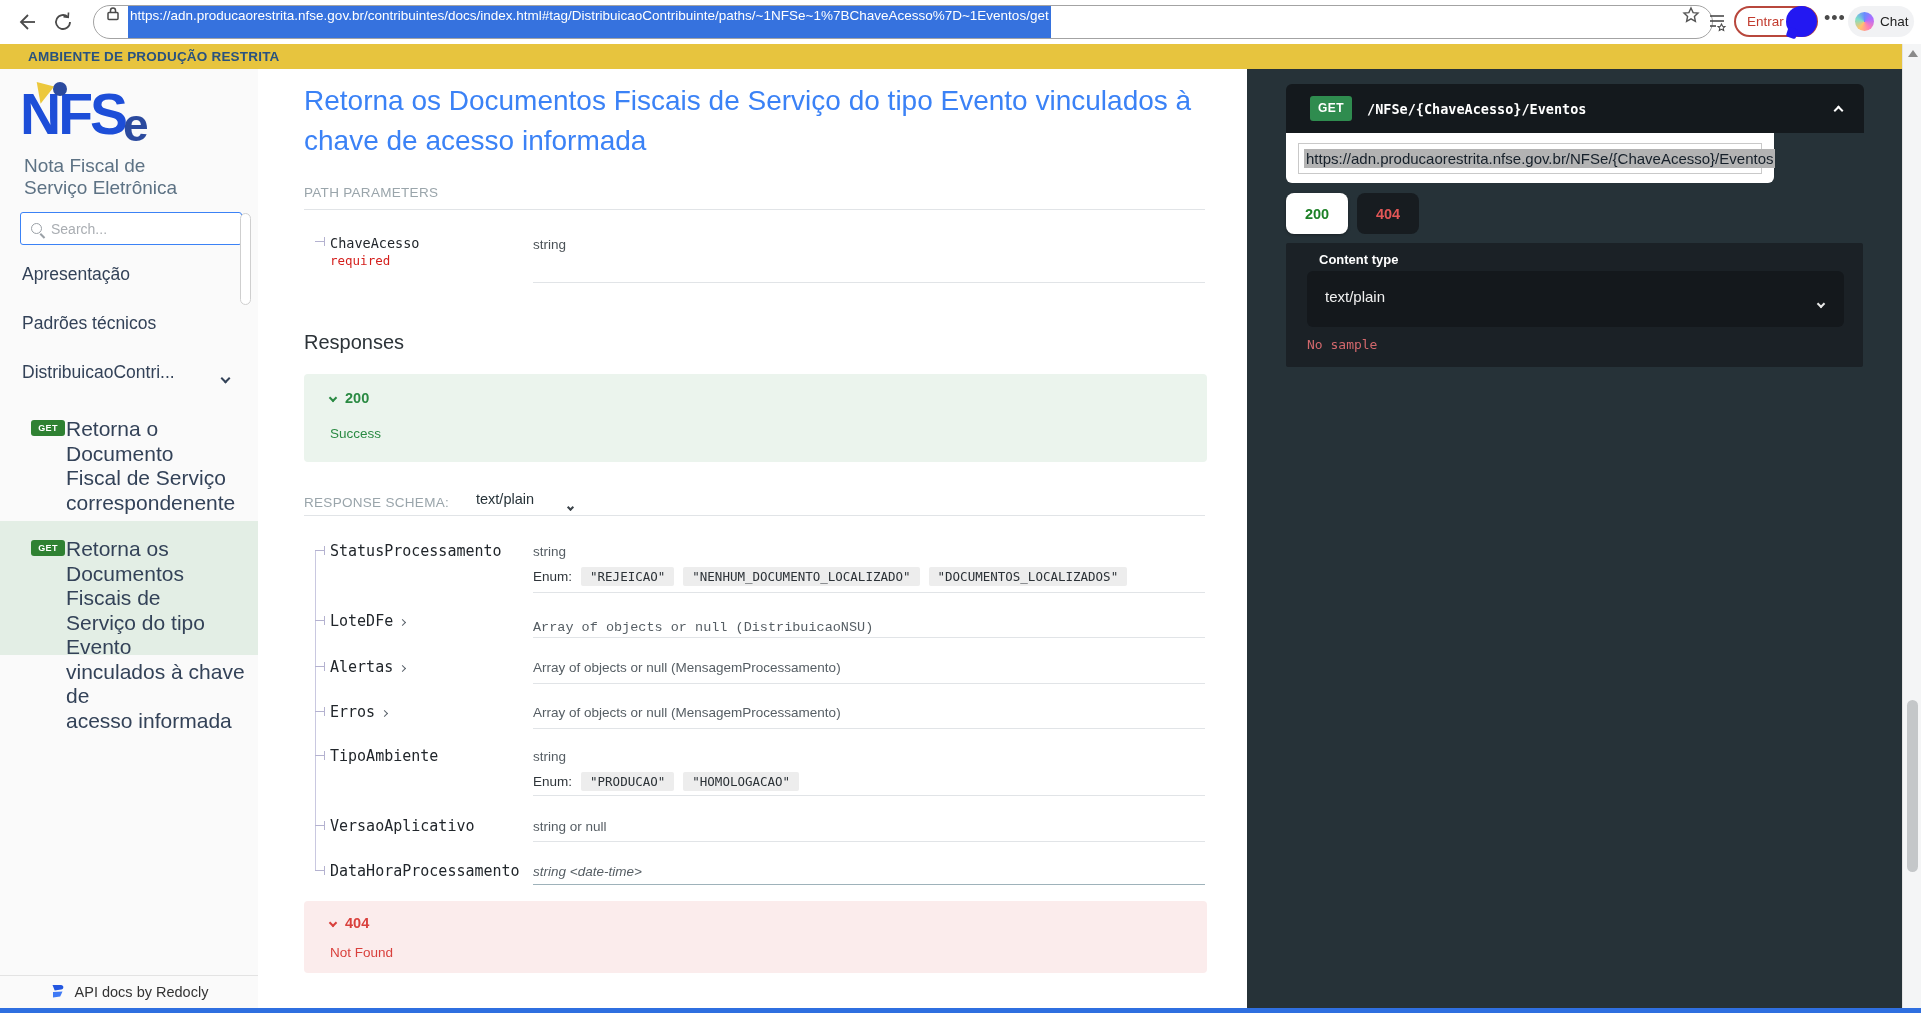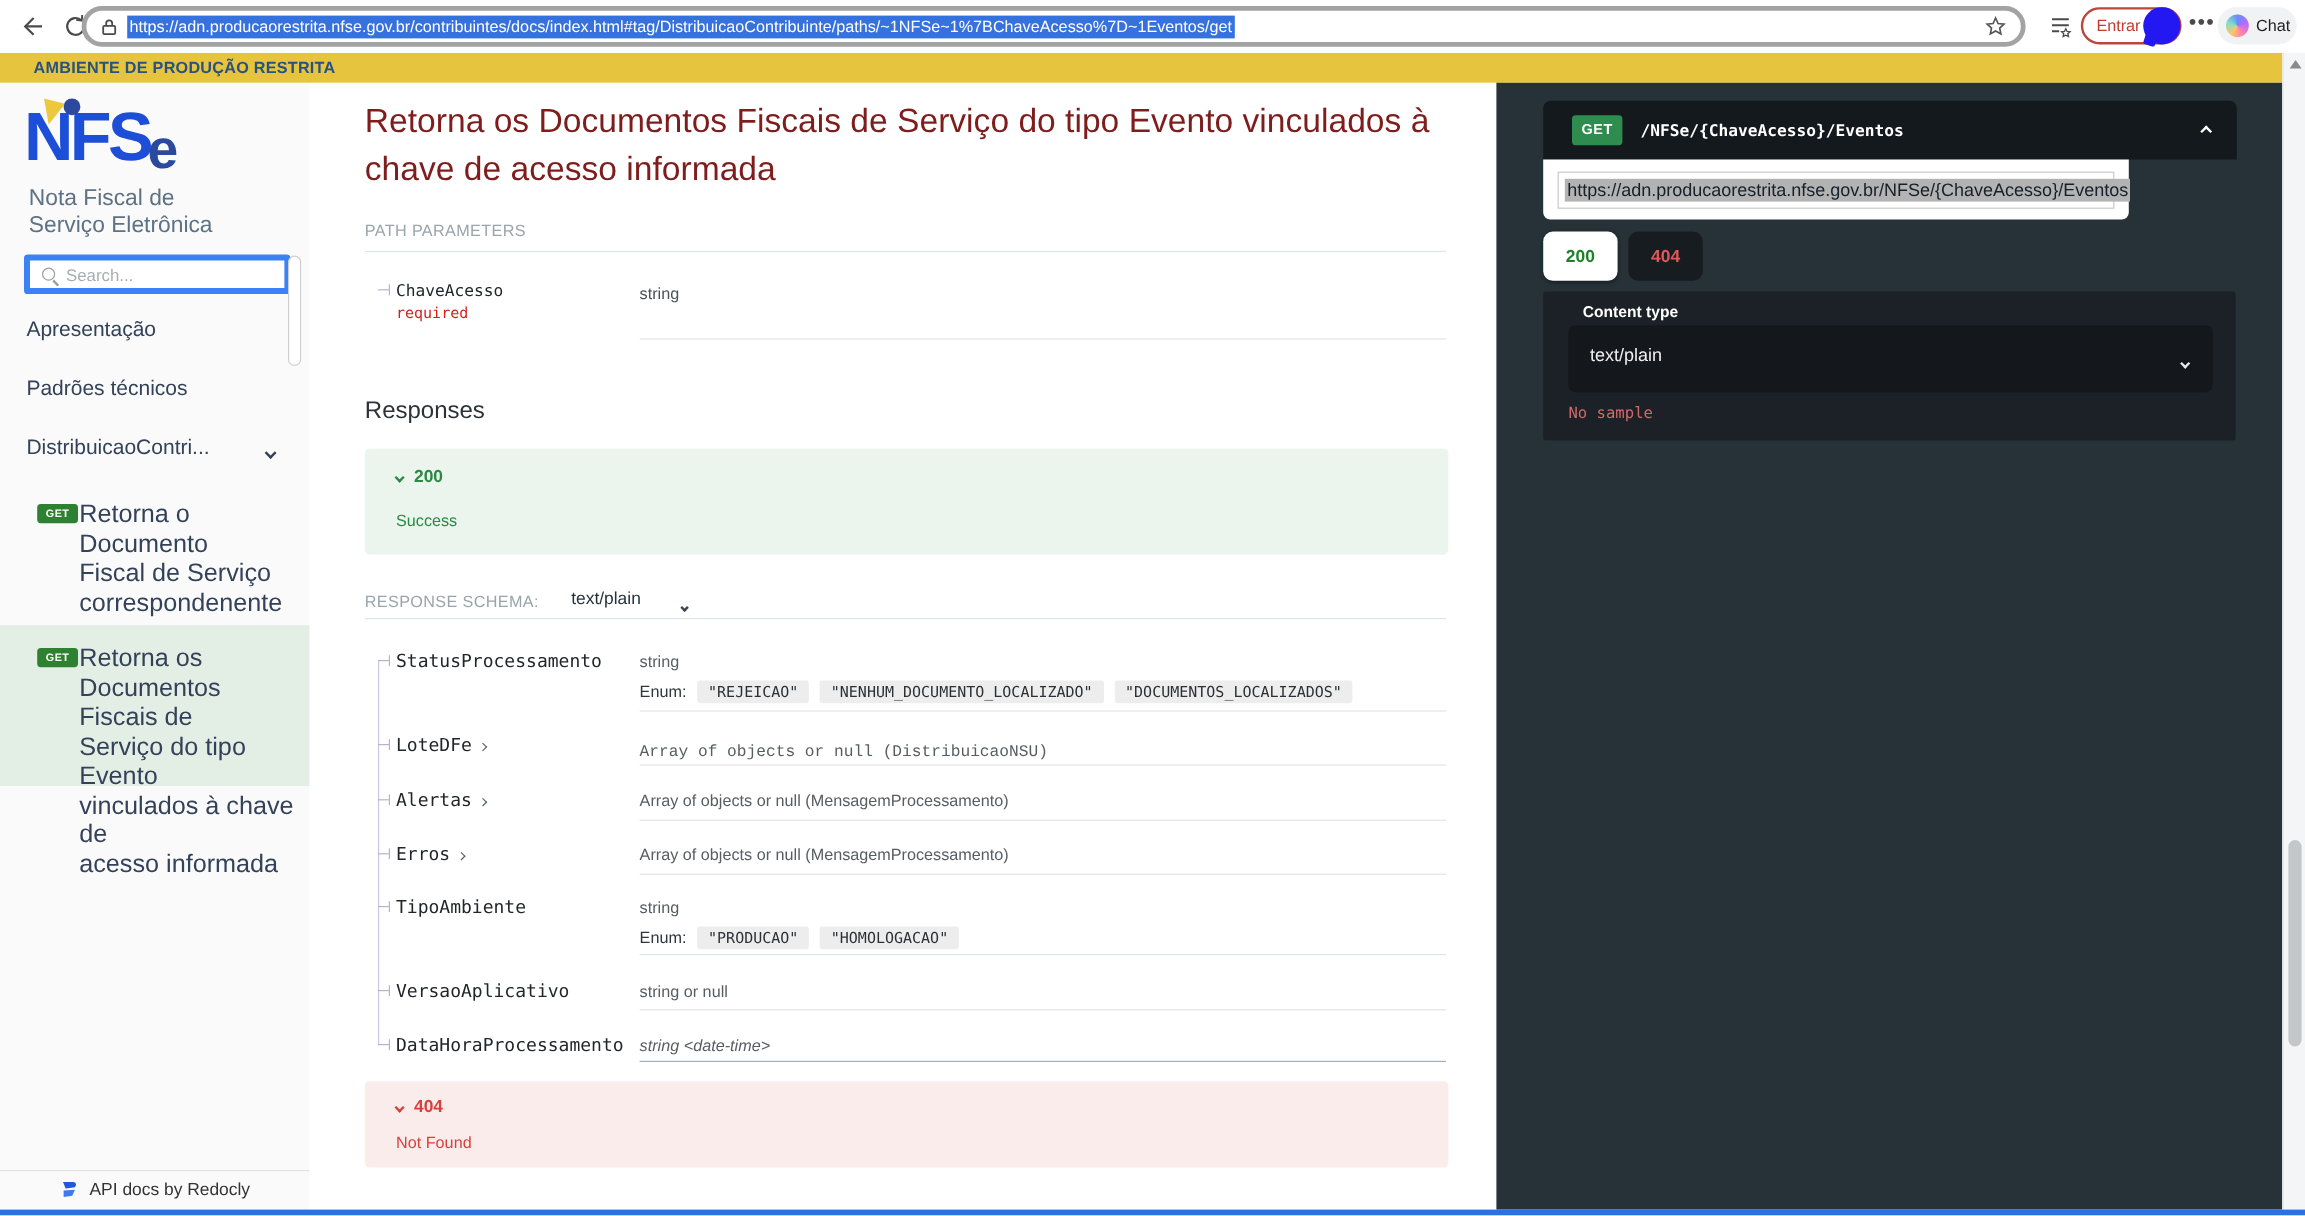--- a/index.html
+++ b/index.html
@@ -5,23 +5,23 @@
   * { margin:0; padding:0; box-sizing:border-box; }
   html,body { background:#ddd; }
   .screen {
     position:relative; width:1921px; height:1013px; overflow:hidden;
     background:#fff; font-family:"Liberation Sans", sans-serif;
   }
   
   .chrome { position:absolute; left:0; top:0; width:1921px; height:44px; background:#fff; z-index:30; }
   .navbtn { position:absolute; top:11px; width:22px; height:22px; color:#4a4a4a; cursor:pointer; }
   .url-pill {
-    position:absolute; left:68px; top:5px; width:1620px; height:34px;
-    border:4px solid #a3a3a3; border-radius:18px; background:#fff;
-    display:flex; align-items:center; padding:0 12px;
+    position:absolute; left:93px; top:5px; width:1620px; height:34px;
+    border:1px solid #a3a3a3; border-radius:18px; background:#fff;
+    display:flex; padding:0 12px;
   }
   .url-text { font-size:13.5px; color:#fff; background:#3672de; padding:2px 2px; white-space:nowrap; overflow:hidden; }
   .pill-spacer { flex:1; }
   .entrar-btn {
     position:absolute; left:1734px; top:6px; width:84px; height:31px;
     border:2px solid #b8473c; border-radius:16px; background:#fff;
     font-size:13.5px; color:#c23b2e; display:flex; align-items:center; padding-left:11px; cursor:pointer;
   }
   .avatar-blob { position:absolute; left:1786px; top:6px; width:31px; height:31px; border-radius:50%; background:#2318f2; z-index:31; cursor:pointer; }
   .avatar-blob::after { content:""; position:absolute; left:1px; bottom:-1px; width:10px; height:10px; background:#2318f2; border-radius:2px; transform:rotate(18deg); }
@@ -43,21 +43,21 @@
   .sidebar { position:absolute; left:0; top:69px; width:258px; height:939px; background:#fafafa; }
   .logo { position:absolute; left:20px; top:12px; width:190px; height:70px; }
   .logo-nfs { font-weight:bold; font-size:57px; color:#1d4ed8; letter-spacing:-3px; line-height:66px; }
   .logo-e { font-weight:bold; font-size:46px; color:#2b4a9e; position:relative; top:7px; left:-2px; }
   .logo-wedge { position:absolute; left:14px; top:3px; width:0; height:0;
     border-top:20px solid #ecc83d; border-left:9px solid transparent; border-right:9px solid transparent; transform:rotate(14deg); }
   .logo-dot { position:absolute; left:33px; top:1px; width:14px; height:14px; border-radius:50%; background:#2b4a9e; }
   .logo-sub { position:absolute; left:24px; font-size:19px; color:#5d7284; }
   .search-box {
     position:absolute; left:20px; top:143px; width:222px; height:33px; background:#fff;
-    border:5px solid #3b82f6; border-radius:3px; display:flex; align-items:center; padding-left:10px; gap:9px;
+    border:1px solid #3b82f6; border-radius:3px; display:flex; align-items:center; padding-left:10px; gap:9px;
   }
   .mag { position:relative; width:11px; height:11px; border:1.6px solid #9aa0a6; border-radius:50%; }
   .mag::after { content:""; position:absolute; left:9px; top:9px; width:6px; height:1.6px; background:#9aa0a6; transform:rotate(45deg); transform-origin:0 0; }
   .search-box input { border:none; outline:none; background:transparent; font-size:14px; color:#333; width:170px; font-family:"Liberation Sans",sans-serif; }
   .search-box input::placeholder { color:#a9adb2; }
   .nav-item { position:absolute; left:0; width:258px; padding-left:22px; font-size:17.5px; color:#334258; cursor:pointer; }
   .nav-chev { position:absolute; left:222px; color:#334258; }
   .chev { display:inline-block; width:7px; height:7px; border-right:2px solid currentColor; border-bottom:2px solid currentColor; }
   .chev.down { transform:rotate(45deg); }
   .chev.up { transform:rotate(-135deg); }
@@ -66,21 +66,21 @@
   .get-badge {
     position:absolute; left:31px; width:34px; height:16px; border-radius:3px; background:#2f8132;
     color:#fff; font-size:9px; font-weight:bold; letter-spacing:.4px; text-align:center; line-height:16px;
   }
   .op-lines { position:absolute; left:66px; width:184px; font-size:21px; line-height:24.5px; color:#334258; }
   .sb-thumb { position:absolute; left:240px; top:144px; width:11px; height:92px; background:#fff; border:1px solid #cfcfcf; border-radius:6px; cursor:pointer; }
   .sb-footer-line { position:absolute; left:0; top:906px; width:258px; height:1px; background:#e3e3e3; }
   .sb-footer { position:absolute; left:0; top:914px; width:258px; display:flex; justify-content:center; align-items:center; gap:8px; font-size:14.5px; color:#333; cursor:pointer; }
   
   .content { position:absolute; left:258px; top:69px; width:989px; height:939px; background:#fff; }
-  .page-title { position:absolute; left:46px; top:12px; font-size:28px; line-height:40px; color:#7f1d1d; font-weight:400; }
+  .page-title { position:absolute; left:46px; top:12px; font-size:28px; line-height:40px; color:#3b82f6; font-weight:400; }
   .sec-cap { font-size:13.5px; color:#9aa5ab; letter-spacing:.3px; }
   .ph-heading { position:absolute; left:46px; top:116px; width:901px; padding-bottom:9px; border-bottom:1px solid #e1e4e7; }
   .mono { font-family:"DejaVu Sans Mono", monospace; }
   .param-name { position:absolute; left:72px; top:166px; font-size:13.5px; color:#21262b; }
   .param-req { position:absolute; left:72px; top:184px; font-size:12.5px; color:#d41f1c; }
   .param-type { position:absolute; left:275px; top:168px; font-size:13.5px; color:#4b5257; }
   .tick-v { position:absolute; width:1px; height:9px; background:#b4b2d0; }
   .tick-h { position:absolute; width:9px; height:1px; background:#b4b2d0; }
   .sep { position:absolute; left:275px; width:672px; height:1px; background:#e1e4e7; }
   .responses-h { position:absolute; left:46px; top:262px; font-size:20px; color:#2c3338; }

